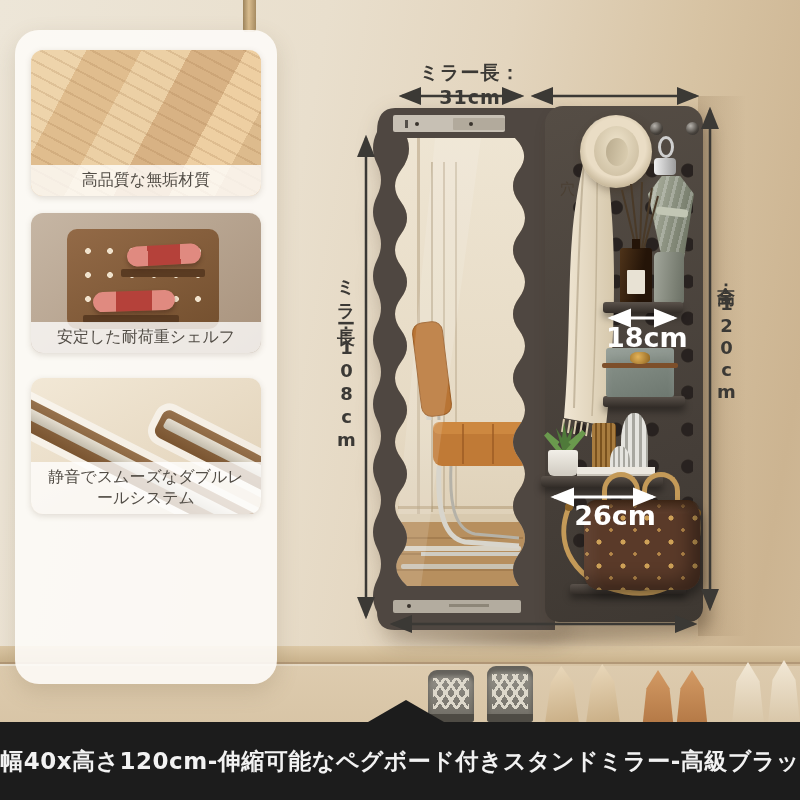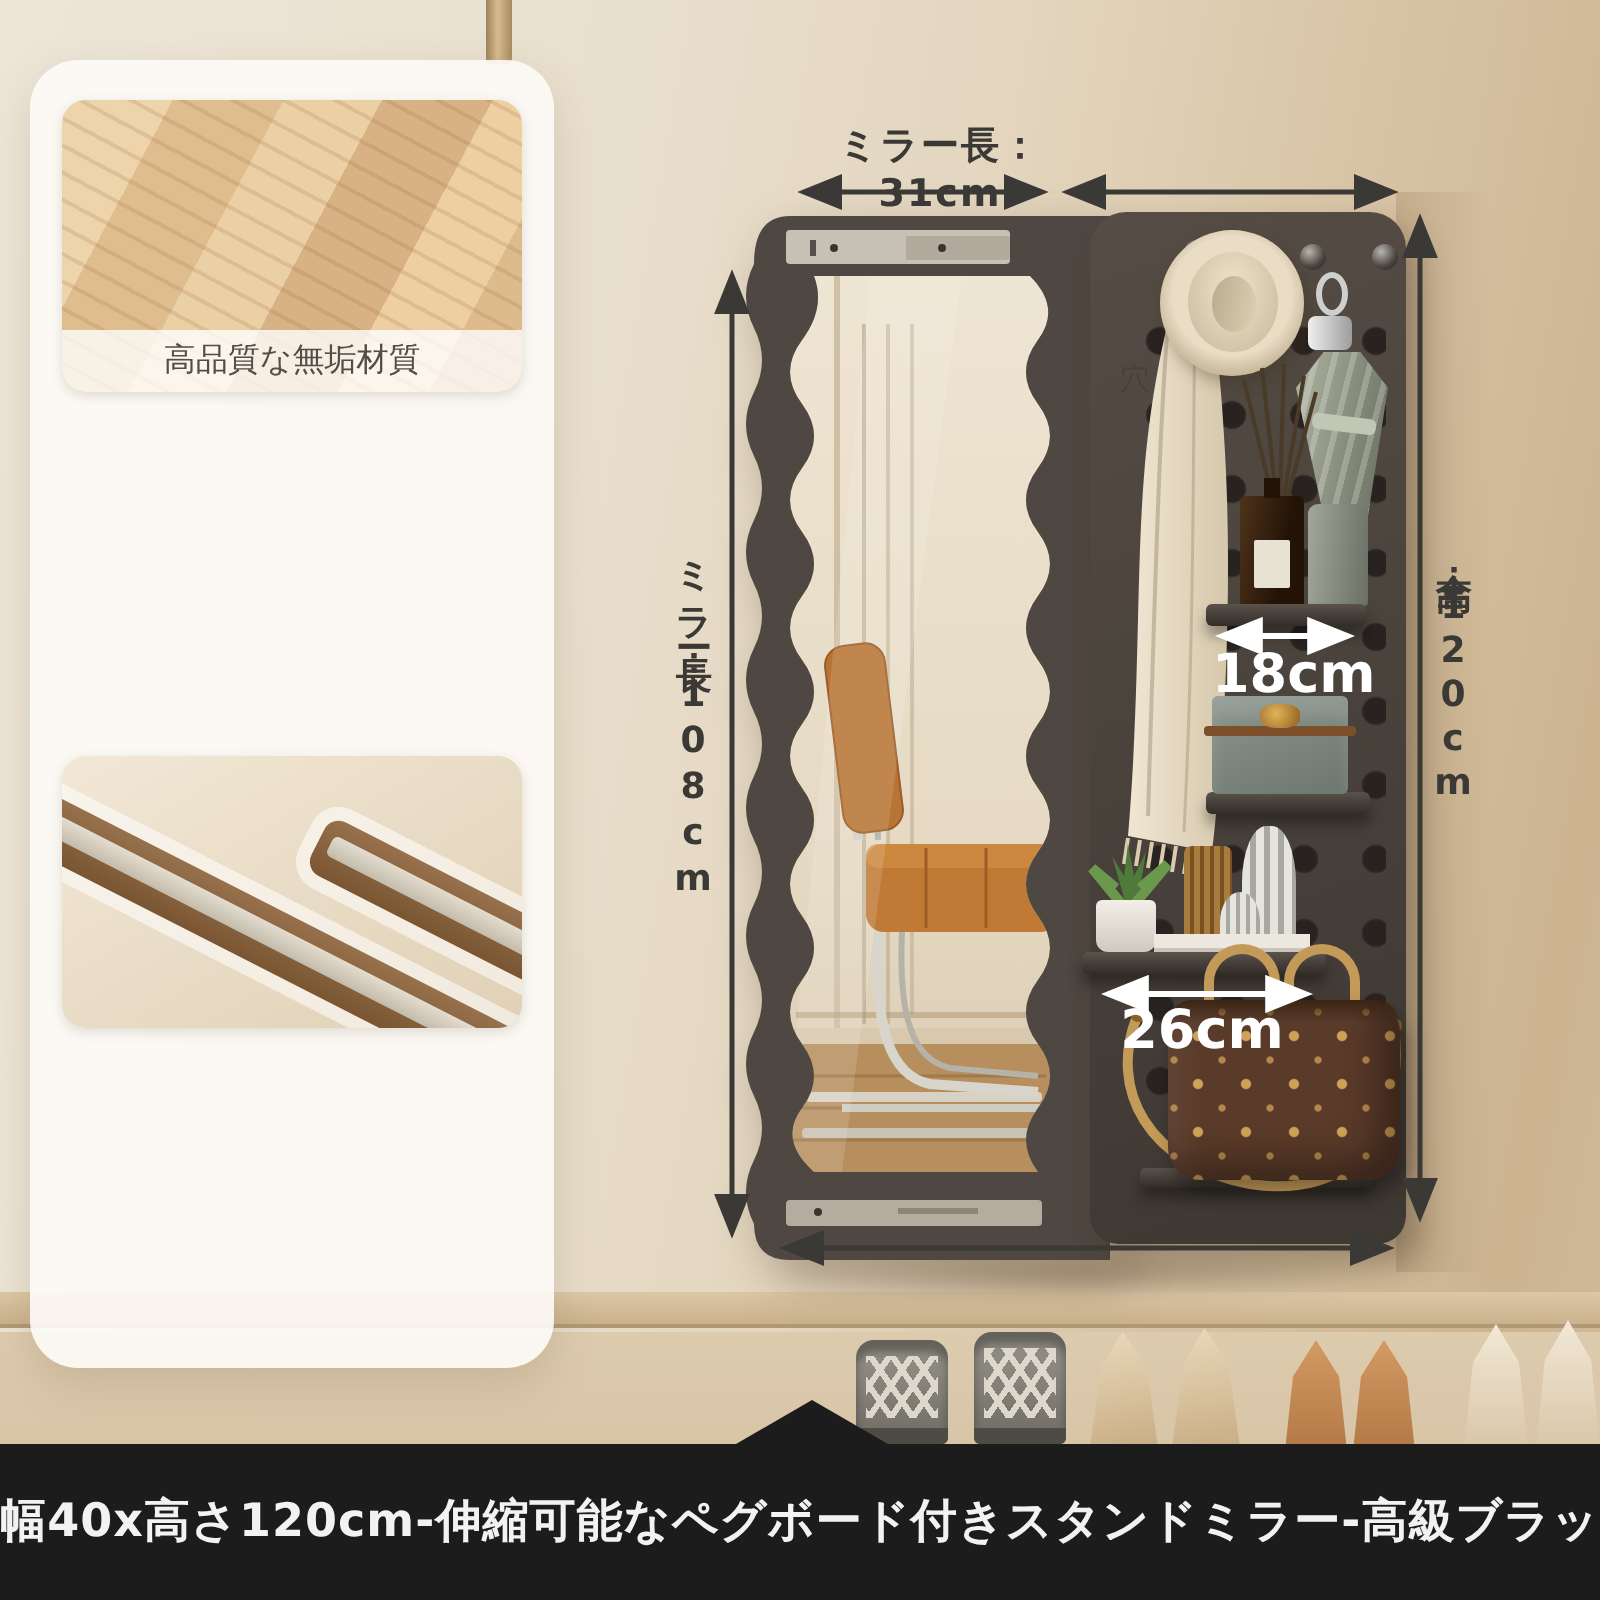--- a/index.html
+++ b/index.html
@@ -117,21 +117,21 @@
   
   .dims{position:absolute;left:0;top:0;width:800px;height:800px;z-index:40;pointer-events:none;}
   .lbl{position:absolute;color:#3b3935;z-index:41;}
   .lbl-mw{left:395px;top:60px;width:150px;text-align:center;font-size:19px;letter-spacing:1px;font-weight:600;}
   .lbl-40{left:580px;top:52px;width:80px;text-align:center;font-size:28px;font-weight:700;}
   .lbl-ml{left:334px;top:268px;height:210px;writing-mode:vertical-rl;text-orientation:upright;
           font-size:18px;font-weight:600;letter-spacing:2px;}
   .lbl-th{left:714px;top:272px;height:200px;writing-mode:vertical-rl;text-orientation:upright;
           font-size:18px;font-weight:600;letter-spacing:1px;}
   .lbl-18{left:606px;top:322px;width:74px;text-align:left;font-size:27px;font-weight:700;color:#fff;}
-  .lbl-26{left:546px;top:500px;width:110px;text-align:center;font-size:27px;font-weight:700;color:#fff;}
+  .lbl-26{left:546px;top:500px;width:110px;text-align:right;font-size:27px;font-weight:700;color:#fff;}
   .lbl-tw{left:455px;top:638px;width:160px;text-align:center;font-size:21px;font-weight:600;letter-spacing:1px;}
 
   
   .card{position:absolute;left:15px;top:30px;width:262px;height:654px;border-radius:24px;z-index:50;
     background:rgba(253,251,247,.9);box-shadow:0 8px 22px rgba(120,100,70,.2);}
   .tile{position:absolute;left:16px;width:230px;border-radius:12px;overflow:hidden;
     box-shadow:0 2px 6px rgba(100,85,60,.18);}
   .t1{top:20px;height:146px;} .t2{top:183px;height:140px;} .t3{top:348px;height:136px;} .t4{top:510px;height:138px;}
   .cap{position:absolute;left:0;right:0;bottom:0;background:rgba(255,255,255,.78);
     padding:5px 12px;font-size:16px;line-height:1.3;color:#524d46;z-index:3;text-align:center;}
@@ -335,25 +335,36 @@
   <div class="lbl lbl-ml">ミラー長：108cm</div>
   <div class="lbl lbl-th">全高：120cm</div>
   <div class="lbl lbl-18">18cm</div>
   <div class="lbl lbl-26">26cm</div>
 
   <div class="card">
     <div class="tile t1">
       <div class="photo ph1"></div>
       <div class="cap">高品質な無垢材質</div>
     </div>
+    <div class="tile t2">
+      <div class="photo ph2">
+        <div class="board2"></div>
+        <div class="sb sb1"></div>
+        <div class="sb sb2"></div>
+        <div class="db db1"></div>
+        <div class="db db2"></div>
+      </div>
+      <div class="cap">安定した耐荷重シェルフ</div>
+    </div>
     <div class="tile t3">
       <div class="photo ph3">
         <div class="rail r1"></div>
         <div class="rail r2"></div>
       </div>
+      <div class="cap">静音でスムーズなダブルレールシステム</div>
     </div>
   </div>
 
   <div class="banner">
     <div class="banner-title">幅40x高さ120cm-伸縮可能なペグボード付きスタンドミラー-高級ブラック</div>
   </div>
 
 </div>
 
 </body></html>

